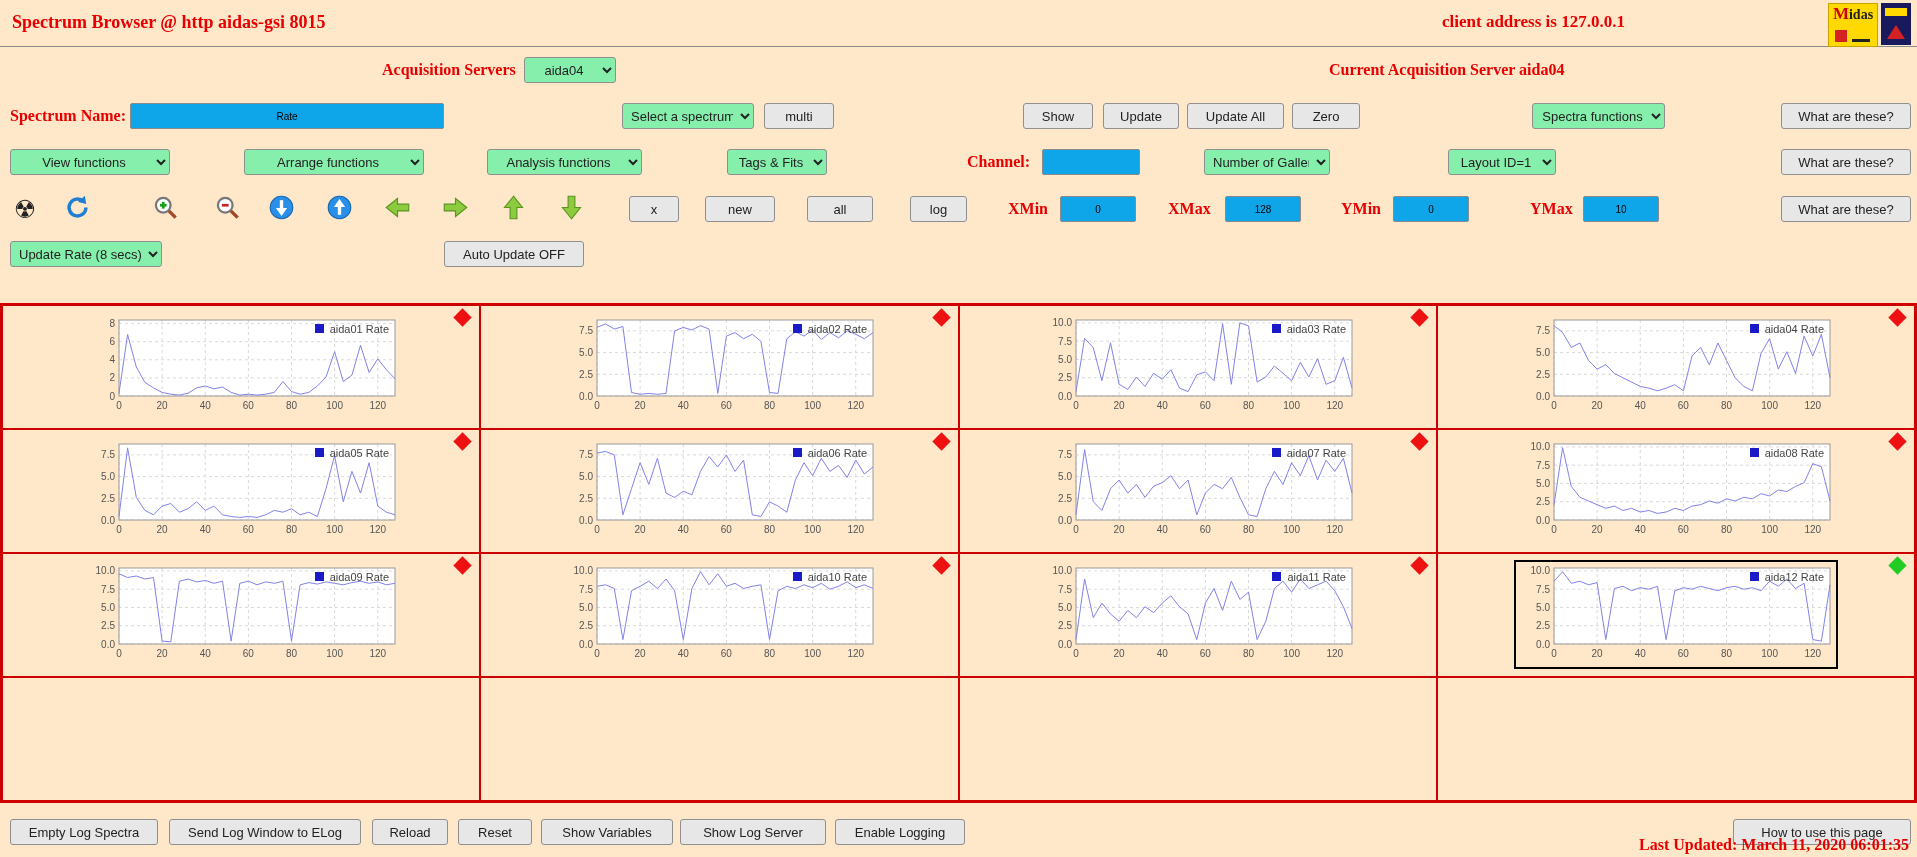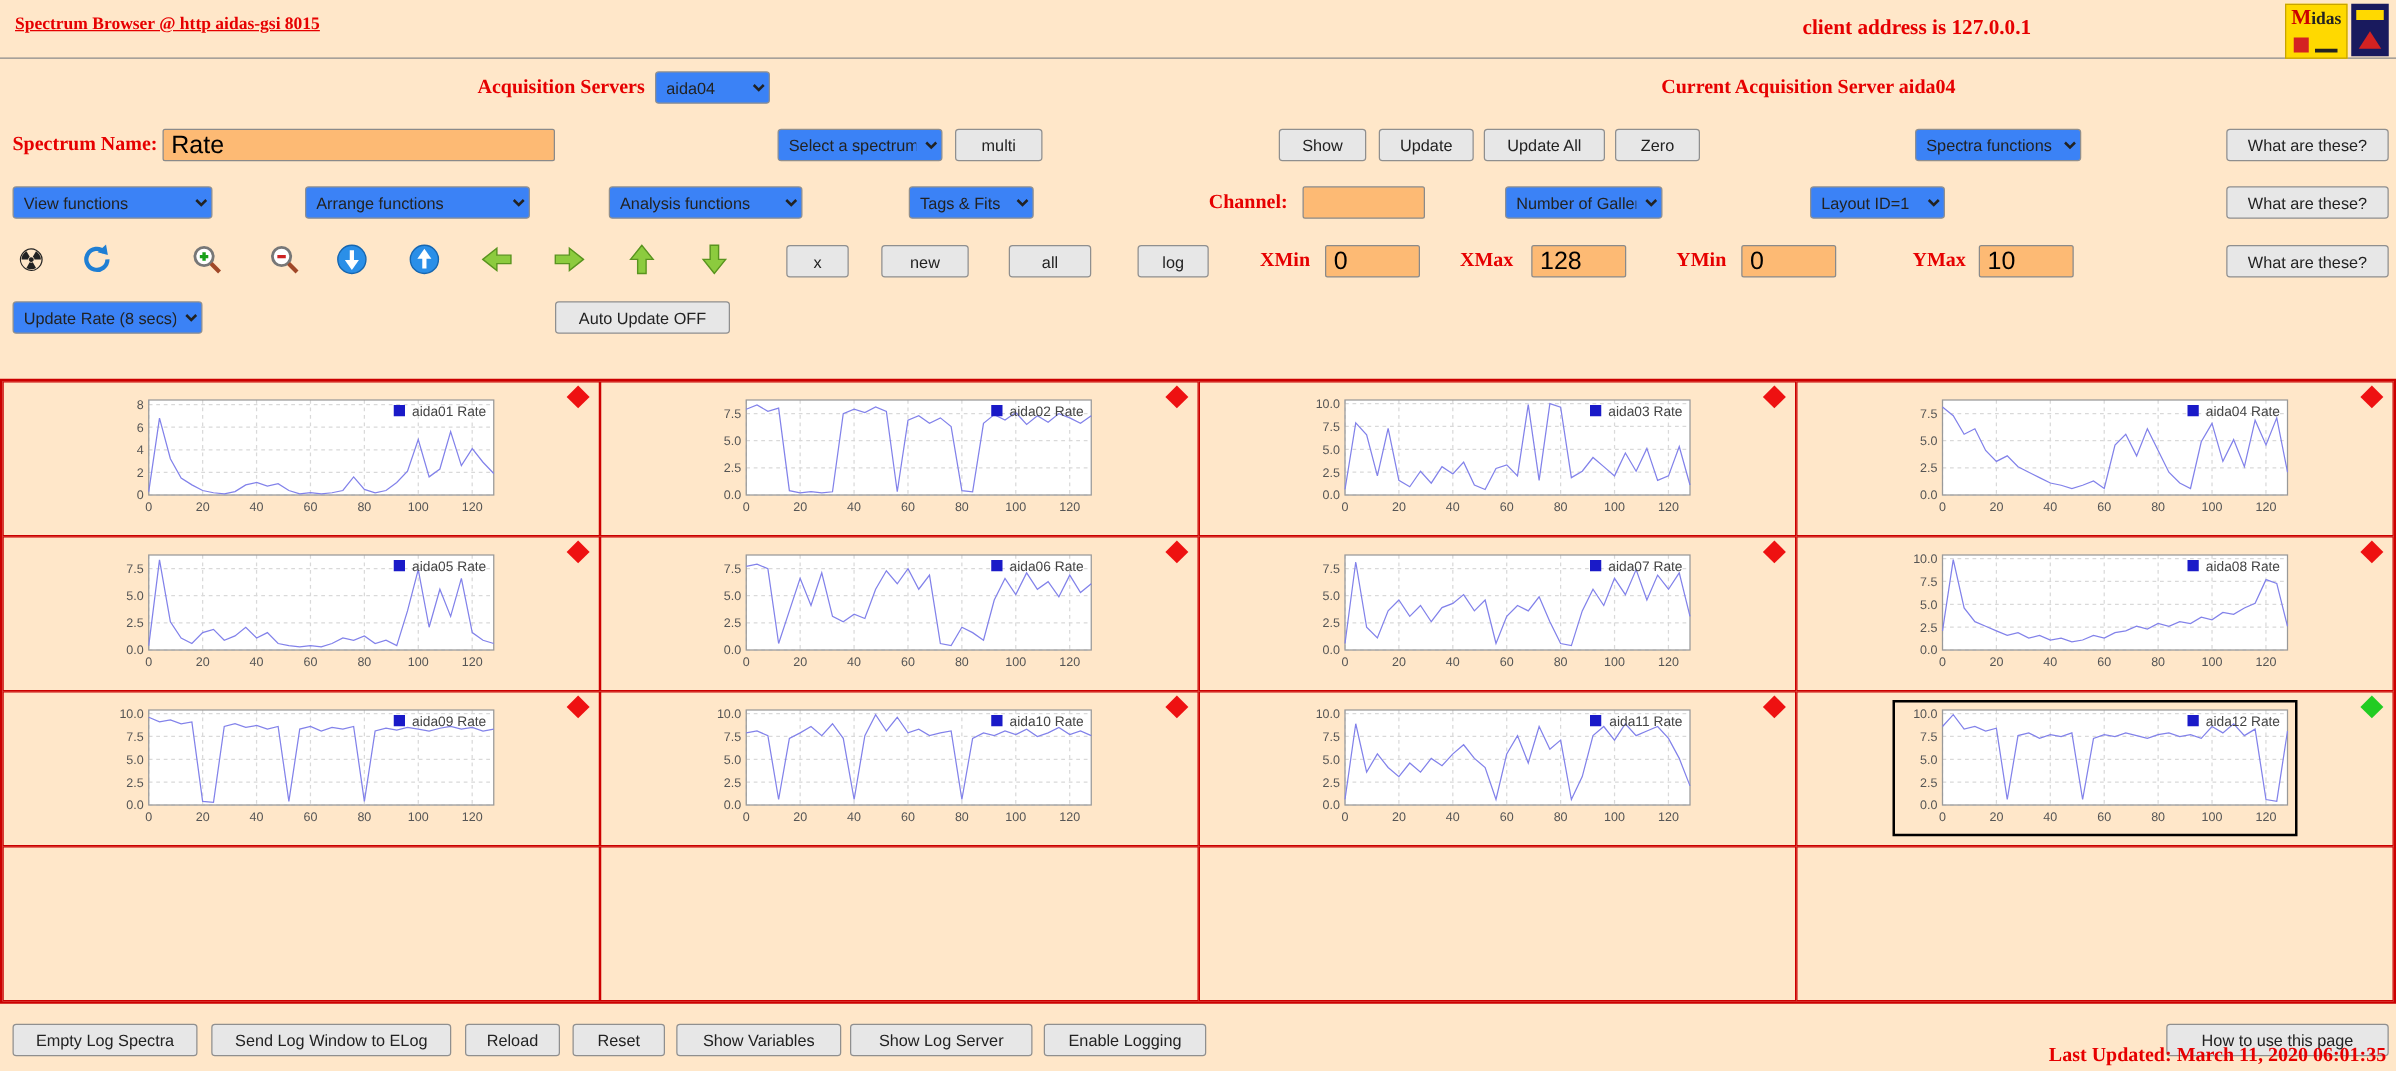--- a/index.html
+++ b/index.html
@@ -12,34 +12,35 @@
   .serif{font-family:"Liberation Serif", serif;font-weight:bold;color:#e60000;}
   .row{position:relative;}
   .abs{position:absolute;}
   .hline{border:none;border-top:1px solid #8b8b8b;margin:0;}
   .btn{
     background:#e7e7e7;border:1px solid #8f8f8f;border-radius:3px;
     height:26px;font-size:13px;padding:0 10px;color:#222;
     font-family:"Liberation Sans", sans-serif;cursor:pointer;white-space:nowrap;
   }
   select{
-    background:#3b82f6;border:1px solid #8f8f8f;border-radius:3px;
+    background:#86efac;border:1px solid #8f8f8f;border-radius:3px;
     height:26px;font-size:13px;color:#222;padding:0 4px;
-    font-family:"Liberation Sans", sans-serif;cursor:pointer;
+    font-family:"Liberation Sans", sans-serif;cursor:pointer;text-align:center;
   }
   input[type=text]{
     border:1px solid #8a8a8a;border-radius:2px;height:24px;
-    font-size:20px;padding:0 6px;background:#fdba74;
+    font-size:10px;padding:0 6px;background:#0ea5e9;
     font-family:"Liberation Sans", sans-serif;
+    text-align:center;
   }
   .icon{top:9px;width:30px;height:30px;text-align:center;cursor:pointer;}
   .glyph{font-size:25px;line-height:30px;color:#222;}
   
   .header{height:46px;}
-  .title{font-size:14px;text-decoration:underline;}
+  .title{font-size:18px;}
   .client{font-size:17px;}
   .logo{position:absolute;right:6px;top:3px;display:flex;gap:3px;}
   .logo-midas{width:48px;height:42px;background:#ffd900;border:1px solid #c8a400;position:relative;
     font-family:"Liberation Serif", serif;font-weight:bold;font-size:14px;text-align:center;}
   .logo-midas .m{color:#cc0000;font-size:17px;}
   .logo-midas .mark{position:absolute;left:6px;bottom:4px;width:12px;height:12px;background:#d42222;}
   .logo-midas .mark2{position:absolute;right:7px;bottom:4px;width:18px;height:3px;background:#222;}
   .logo-gsi{width:30px;height:42px;background:#191a5e;position:relative;}
   .logo-gsi .y{position:absolute;left:4px;top:5px;width:22px;height:8px;background:#ffd900;}
   .logo-gsi .r{position:absolute;left:6px;bottom:6px;width:0;height:0;

